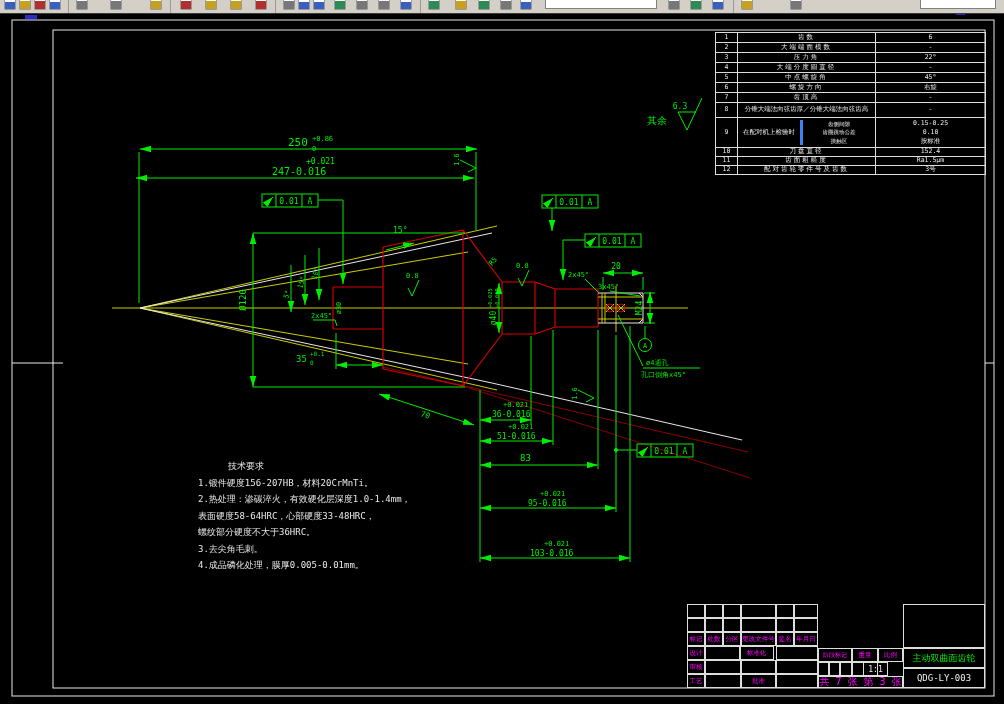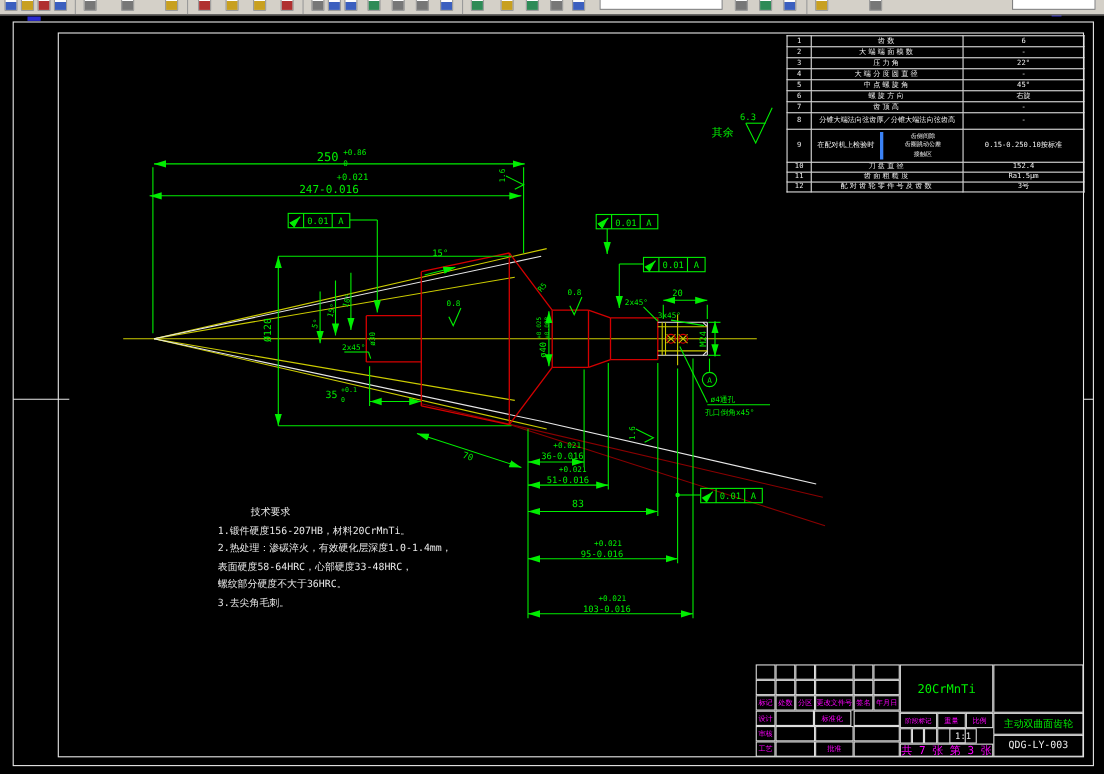--- a/index.html
+++ b/index.html
@@ -20,21 +20,21 @@
   
   .ovl{position:absolute;z-index:5;}
   
   .ptab{border-collapse:collapse;table-layout:fixed;color:#eee;
     font:6.5px "DejaVu Sans Mono",monospace;background:transparent;}
   .ptab td{border:1px solid #ddd;text-align:center;padding:0;overflow:hidden;white-space:nowrap;line-height:1.2;}
   .ptab td.lbl{letter-spacing:2px;}
   .split{display:flex;align-items:stretch;height:100%;}
   .split .lft{flex:0 0 62px;display:flex;align-items:center;justify-content:center;border-right:3px solid #3b82f6;}
   .split .rgt{flex:1;display:flex;flex-direction:column;align-items:center;justify-content:center;font-size:5.5px;line-height:1.5;}
-  .v3{display:flex;align-items:center;justify-content:center;line-height:1.4;}
+  .v3{display:flex;flex-direction:column;align-items:center;justify-content:center;line-height:1.4;}
   
   .tech{color:#e8e8e8;font:9px "DejaVu Sans Mono",monospace;line-height:16.5px;white-space:nowrap;}
   .tech .t0{margin-left:30px;}
   
   .tblock{position:absolute;left:687px;top:604px;width:298px;height:84px;z-index:5;}
   .c{position:absolute;border:1px solid #ddd;box-sizing:border-box;color:#ff00ff;
      font:6.5px "DejaVu Sans Mono",monospace;display:flex;align-items:center;justify-content:center;
      overflow:hidden;white-space:nowrap;background:transparent;}
   .green{color:#00ee00;} .white{color:#eee;}
   svg text{font-family:"DejaVu Sans Mono","Liberation Mono",monospace;}
@@ -432,20 +432,21 @@
     </table>
 </div>
 
 <div class="ovl tech" style="left:198px;top:458px">
   <div class="t0">技术要求</div>
   <div>1.锻件硬度156-207HB，材料20CrMnTi。</div>
   <div>2.热处理：渗碳淬火，有效硬化层深度1.0-1.4mm，</div>
   <div>表面硬度58-64HRC，心部硬度33-48HRC，</div>
   <div>螺纹部分硬度不大于36HRC。</div>
   <div>3.去尖角毛刺。</div>
+  <div>4.成品磷化处理，膜厚0.005-0.01mm。</div>
 </div>
 
 <div class="tblock">
 
   <div class="c" style="left:0;top:0;width:18px;height:14px"></div>
   <div class="c" style="left:18px;top:0;width:18px;height:14px"></div>
   <div class="c" style="left:36px;top:0;width:18px;height:14px"></div>
   <div class="c" style="left:54px;top:0;width:35px;height:14px"></div>
   <div class="c" style="left:89px;top:0;width:18px;height:14px"></div>
   <div class="c" style="left:107px;top:0;width:24px;height:14px"></div>
@@ -469,21 +470,20 @@
   <div class="c" style="left:89px;top:42px;width:42px;height:14px"></div>
   <div class="c" style="left:0;top:56px;width:18px;height:14px">审核</div>
   <div class="c" style="left:18px;top:56px;width:36px;height:14px"></div>
   <div class="c" style="left:54px;top:56px;width:35px;height:14px"></div>
   <div class="c" style="left:89px;top:56px;width:42px;height:14px"></div>
   <div class="c" style="left:0;top:70px;width:18px;height:14px">工艺</div>
   <div class="c" style="left:18px;top:70px;width:36px;height:14px"></div>
   <div class="c" style="left:54px;top:70px;width:35px;height:14px">批准</div>
   <div class="c" style="left:89px;top:70px;width:42px;height:14px"></div>
 
-  <div class="c green" style="left:131px;top:0;width:85px;height:44px;font-size:11px">20CrMnTi</div>
   <div class="c" style="left:131px;top:44px;width:34px;height:14px;font-size:6px">阶段标记</div>
   <div class="c" style="left:165px;top:44px;width:26px;height:14px">重量</div>
   <div class="c" style="left:191px;top:44px;width:25px;height:14px">比例</div>
   <div class="c" style="left:131px;top:58px;width:11px;height:14px"></div>
   <div class="c" style="left:142px;top:58px;width:11px;height:14px"></div>
   <div class="c" style="left:153px;top:58px;width:12px;height:14px"></div>
   <div class="c" style="left:165px;top:58px;width:26px;height:14px"></div>
   <div class="c white" style="left:176px;top:58px;width:25px;height:14px;font-size:8px">1:1</div>
   <div class="c" style="left:131px;top:72px;width:85px;height:12px;font-size:10px">共 7 张 第 3 张</div>
 

